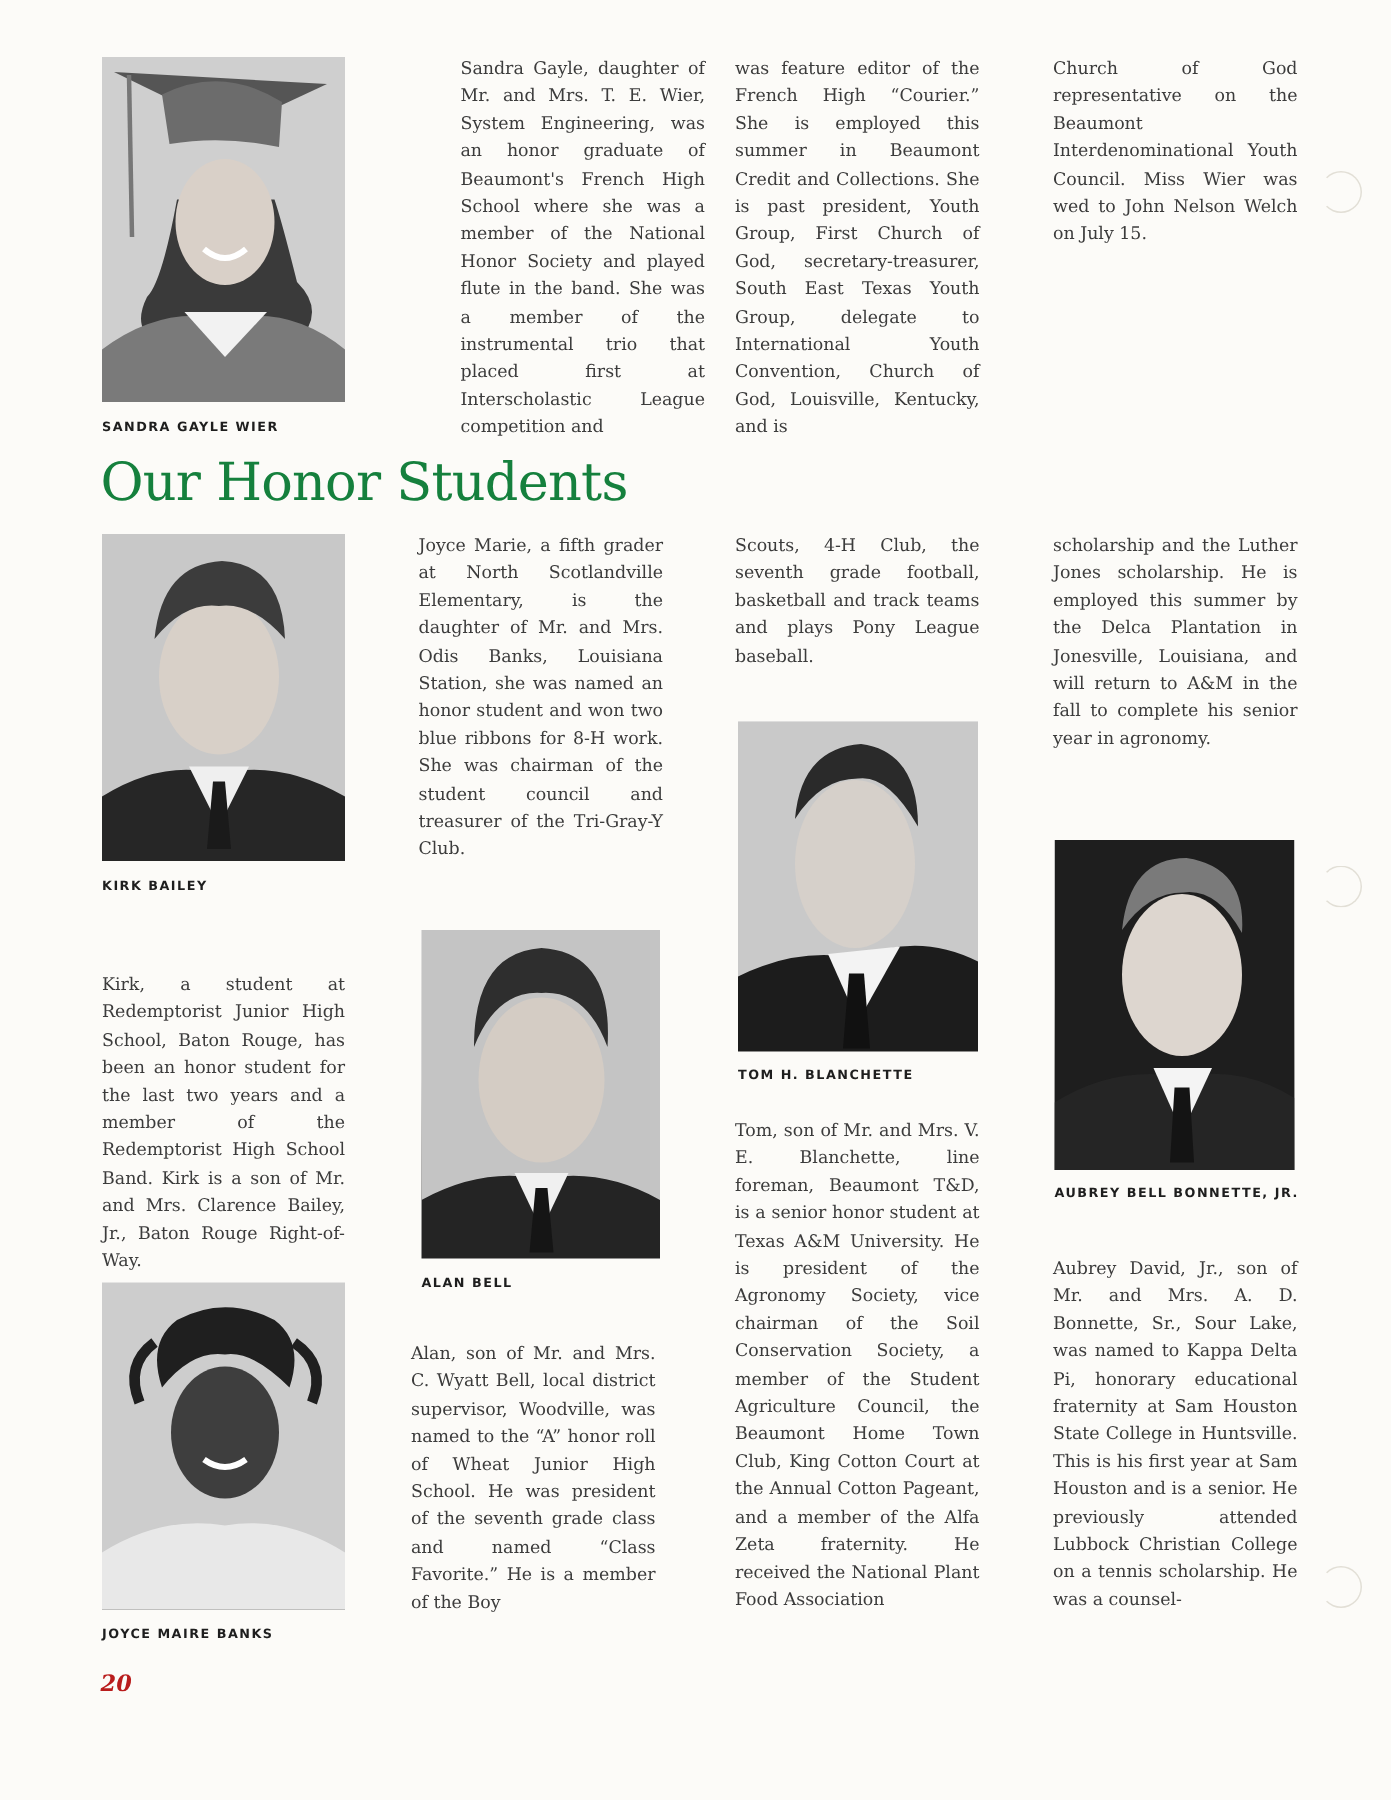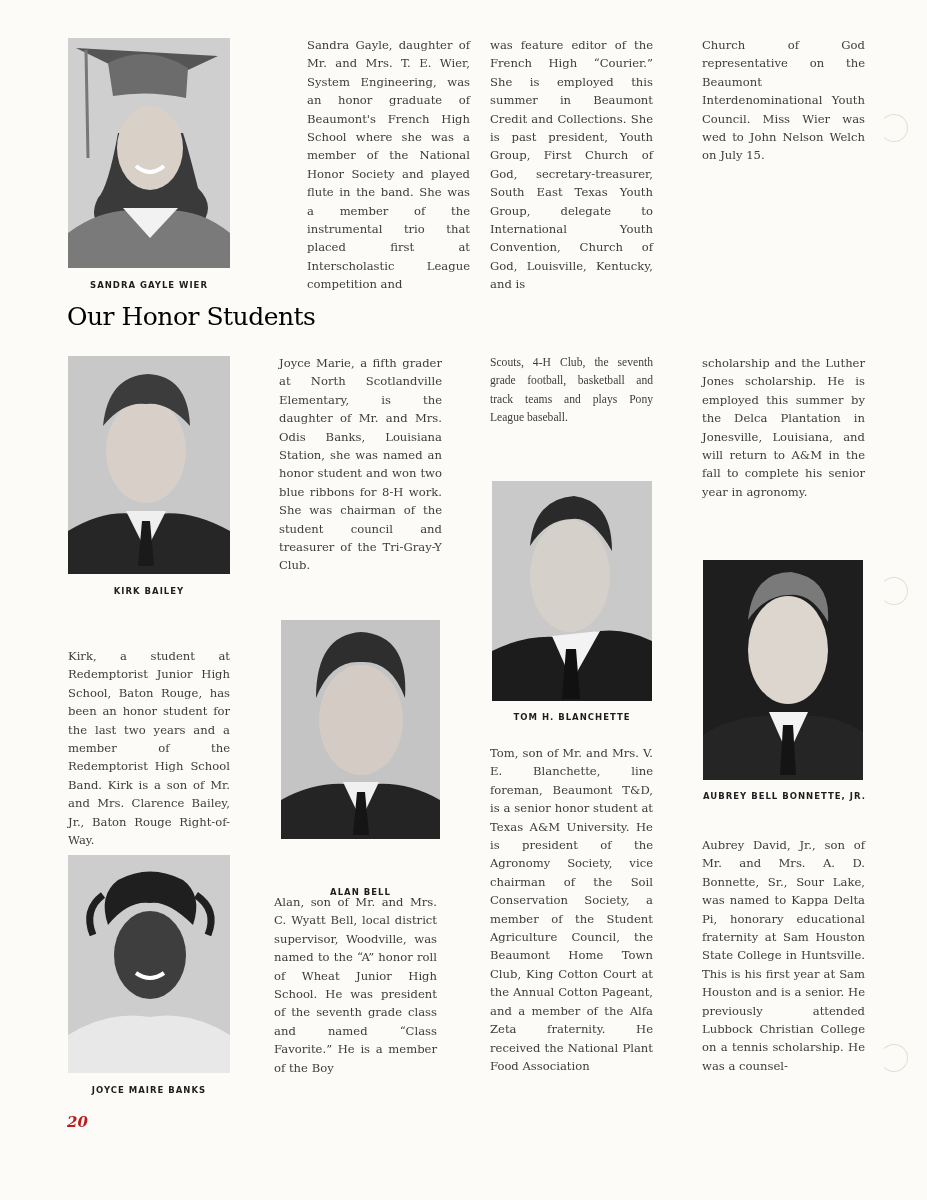--- a/index.html
+++ b/index.html
@@ -13,32 +13,32 @@
     position: absolute;
     background: linear-gradient(180deg, #c9c9c9 0%, #b5b5b5 45%, #6e6e6e 70%, #3a3a3a 100%);
     overflow: hidden;
   }
   .photo.light { background: linear-gradient(180deg, #d4d4d4 0%, #bdbdbd 50%, #8f8f8f 80%, #777 100%); }
   .photo svg { position: absolute; left: 0; top: 0; width: 100%; height: 100%; }
   .caption {
     position: absolute;
     font-family: "DejaVu Sans", sans-serif;
     font-weight: bold; font-size: 8.5px; letter-spacing: 1px;
-    color: #1e1e1e; text-align: center; white-space: nowrap;
+    color: #1e1e1e; white-space: nowrap;
   }
   .col {
     position: absolute; width: 163px;
     font-size: 11.6px; line-height: 18.4px;
     text-align: justify; color: #3c3c3c;
   }
   .col p { margin: 0; }
   .heading {
     position: absolute; left: 67px; top: 302px;
     font-family: "DejaVu Serif", serif;
-    font-size: 25px; color: #000000; letter-spacing: -0.5px;
+    font-size: 35px; color: #15803d; letter-spacing: -0.5px;
     white-space: nowrap;
   }
   .pagenum {
     position: absolute; left: 67px; top: 1113px;
     font-family: "DejaVu Serif", serif; font-style: italic; font-weight: bold;
     font-size: 15px; color: #b91c1c;
   }
   .punch {
     position: absolute; width: 26px; height: 26px; border-radius: 50%;
     border: 1px solid #e2dfd6; border-left-color: transparent;
@@ -109,25 +109,25 @@
 <div class="photo" style="left:281px; top:620px; width:159px; height:219px;">
   <svg viewBox="0 0 159 219">
     <rect width="159" height="219" fill="#c4c4c4"></rect>
     <ellipse cx="80" cy="100" rx="42" ry="55" fill="#d4ccc4"></ellipse>
     <path d="M35 78 Q35 15 80 12 Q128 15 124 78 Q110 40 80 42 Q50 40 35 78 Z" fill="#2e2e2e"></path>
     <path d="M0 219 L0 180 Q40 158 80 166 Q120 158 159 180 L159 219 Z" fill="#242424"></path>
     <path d="M62 162 L80 200 L98 162 Z" fill="#f0f0f0"></path>
     <path d="M76 172 L84 172 L88 215 L72 215 Z" fill="#151515"></path>
   </svg>
 </div>
-<div class="caption" style="left:281px; top:851px; width:159px;margin-top:36px;">ALAN BELL</div>
+<div class="caption" style="left:281px; top:851px; width:159px;">ALAN BELL</div>
 <div class="col" style="left:274px; top:893px;">
   <p>Alan, son of Mr. and Mrs. C. Wyatt Bell, local district supervisor, Woodville, was named to the “A” honor roll of Wheat Junior High School. He was president of the seventh grade class and named “Class Favorite.” He is a member of the Boy</p>
 </div>
-<div class="col" style="left:490px; top:354px;font-family:Liberation Serif, serif;">
+<div class="col" style="left:490px; top:354px;">
   <p>Scouts, 4-H Club, the seventh grade football, basketball and track teams and plays Pony League baseball.</p>
 </div>
 
 <div class="photo" style="left:492px; top:481px; width:160px; height:220px;">
   <svg viewBox="0 0 160 220">
     <rect width="160" height="220" fill="#c9c9c9"></rect>
     <ellipse cx="78" cy="95" rx="40" ry="56" fill="#d6d0ca"></ellipse>
     <path d="M38 65 Q42 18 82 15 Q120 20 120 70 Q100 35 80 38 Q55 38 38 65 Z" fill="#2a2a2a"></path>
     <path d="M0 220 L0 170 Q40 150 80 158 Q120 140 160 160 L160 220 Z" fill="#1c1c1c"></path>
     <path d="M60 155 L80 200 L108 150 Z" fill="#f3f3f3"></path>

